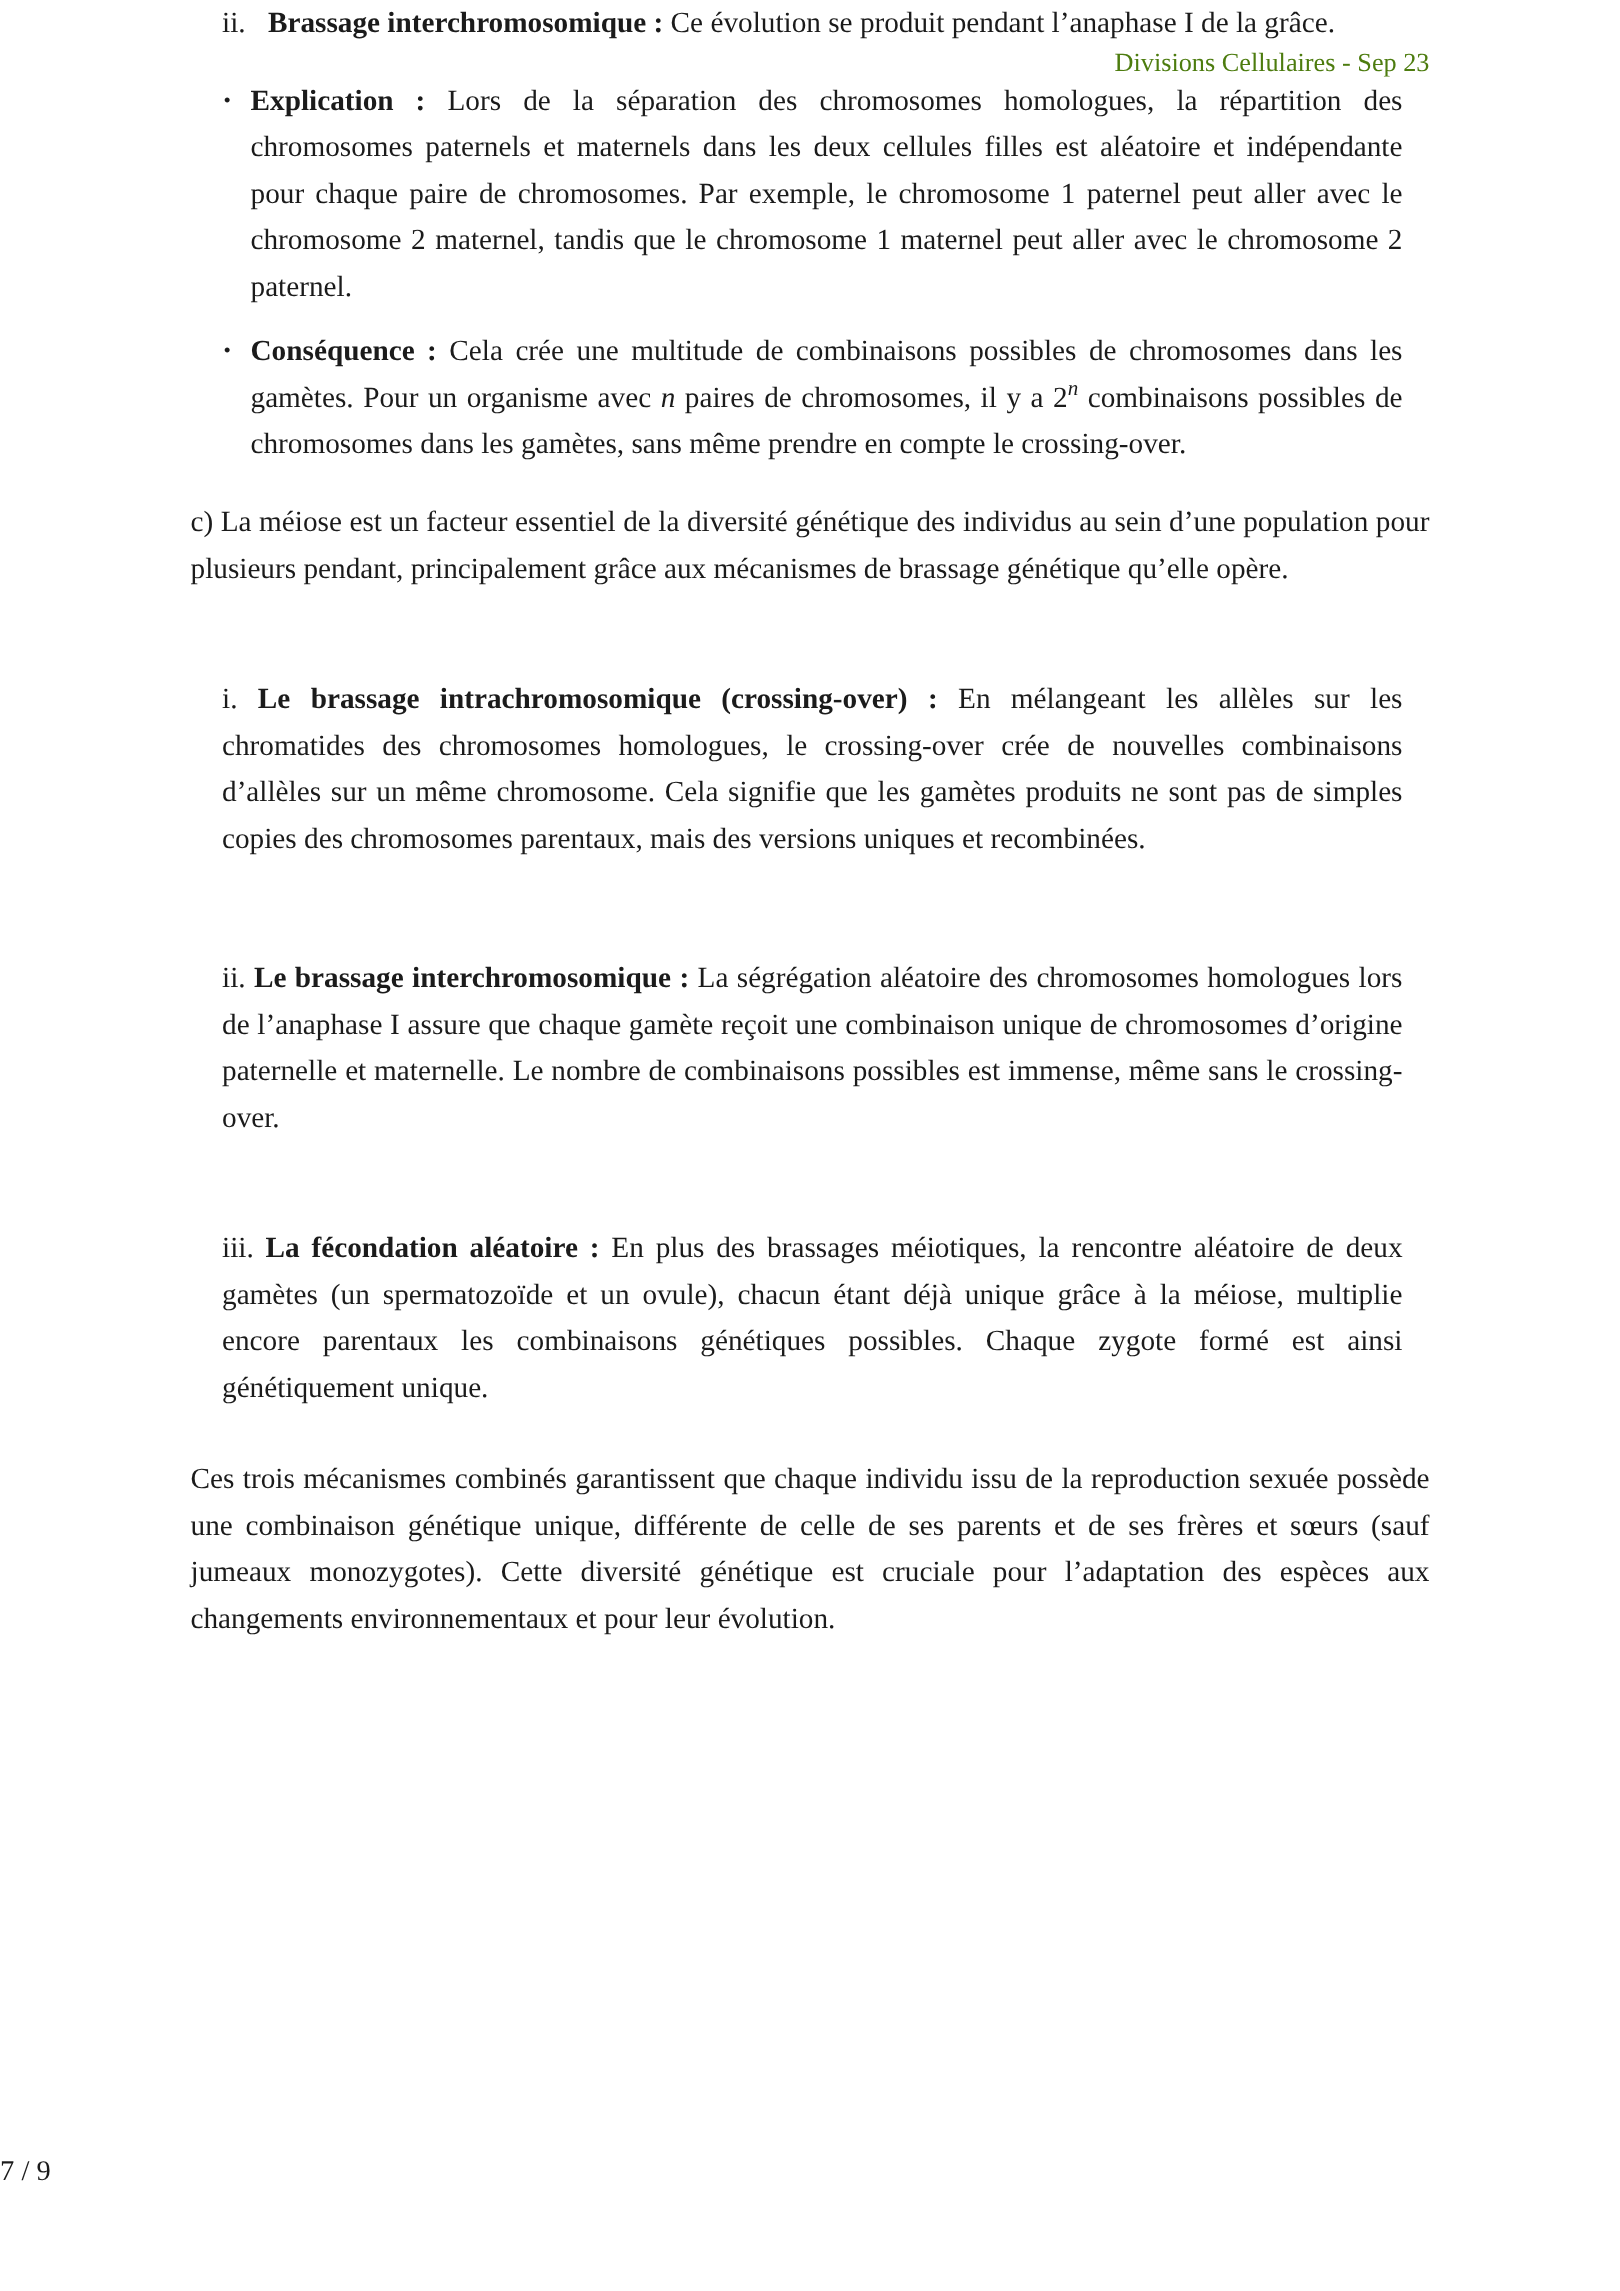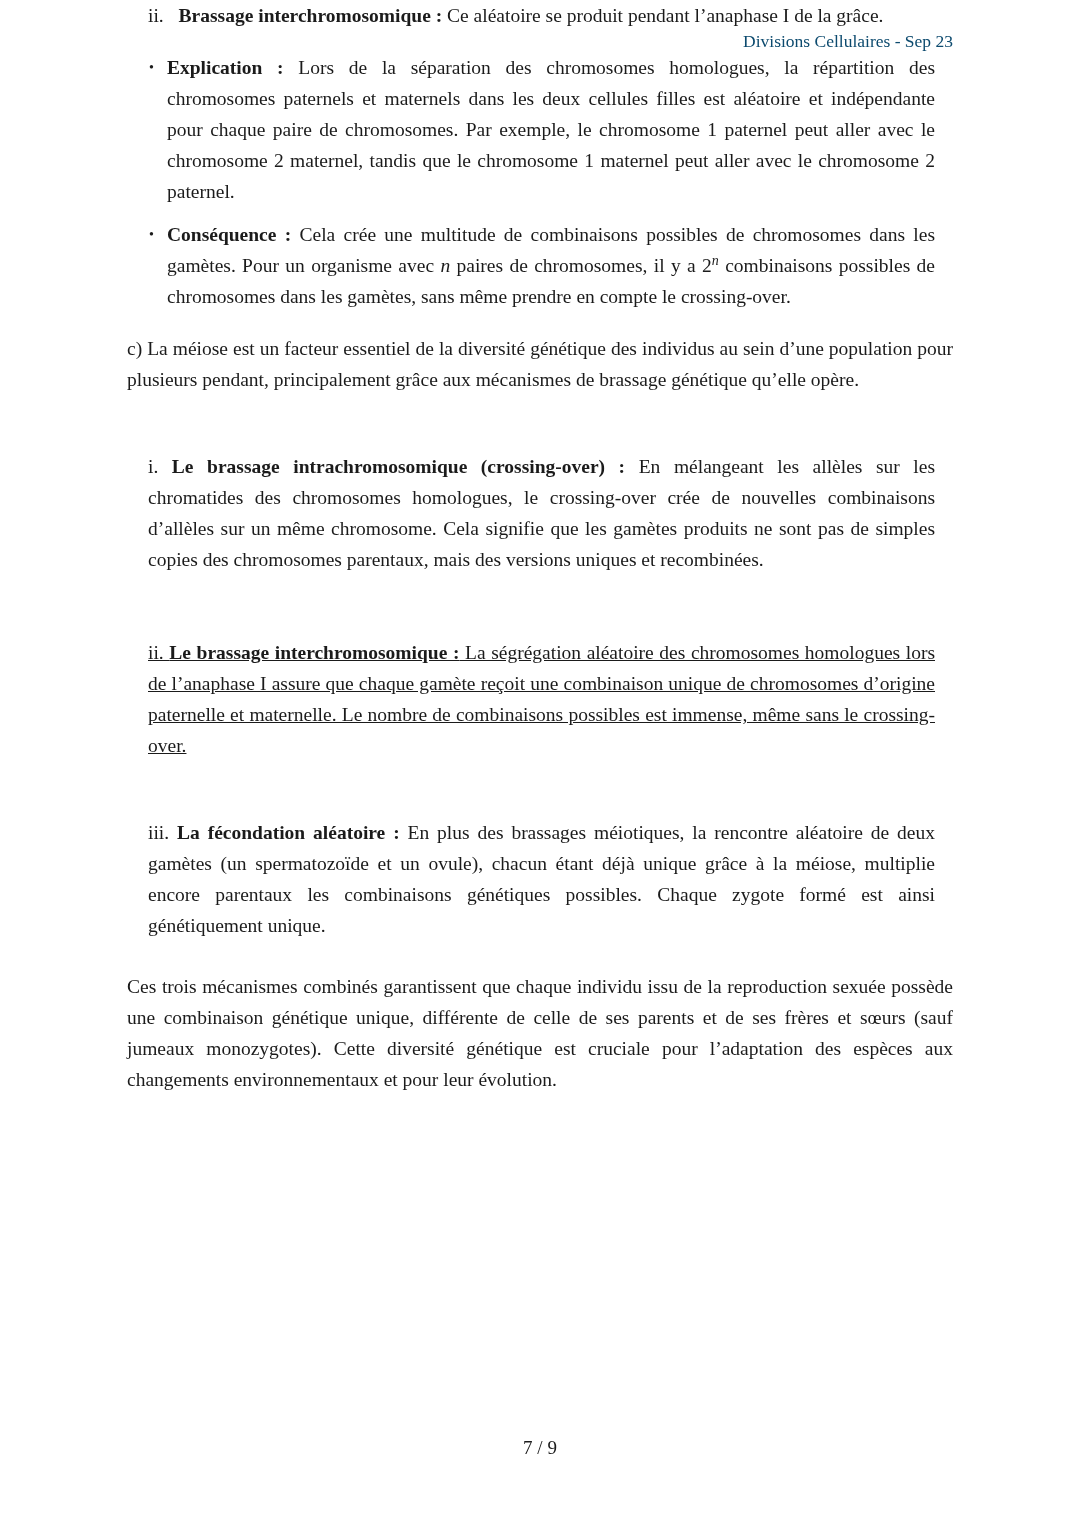--- a/index.html
+++ b/index.html
@@ -18,21 +18,21 @@
     font-size: 19.5px;
     line-height: 31px;
     overflow: hidden;
   }
   .running-header {
     position: absolute;
     top: 30px;
     right: 127px;
     font-size: 17.5px;
     line-height: 22px;
-    color: #0c4a6e;
+    color: #4d7c0f;
     white-space: nowrap;
   }
   .content {
     position: absolute;
     left: 127px;
     right: 127px;
     top: 0;
   }
   .content p {
     margin: 0;
@@ -60,46 +60,45 @@
   .bullet-list li + li { margin-top: 12px; }
   .bullet-marker {
     position: absolute;
     left: 1px;
     top: 0;
     font-size: 14px;
     line-height: 31px;
   }
   .gap-sm { margin-top: 21px !important; }
   .gap-md { margin-top: 56px !important; }
-  .gap-lg { margin-top: 62px !important; text-decoration: underline; }
+  .gap-lg { margin-top: 62px !important; }
   .gap-conclusion { margin-top: 30px !important; }
   sup {
     font-size: 0.72em;
     line-height: 0;
     vertical-align: super;
   }
   .page-footer {
     position: absolute;
     top: 1432px;
     left: 0;
     width: 100%;
-    text-align: center;
     font-size: 19px;
   }
 </style>
 </head>
 <body>
 
 <div class="page">
 
   <div class="running-header">Divisions Cellulaires - Sep 23</div>
 
   <div class="content">
 
-    <p class="first-block indented"><span>ii. </span><span style="font-weight: bold; margin-left: 10px;">Brassage interchromosomique :</span><span> Ce aléatoire se produit pendant l’</span><span style="font-weight: normal;">anaphase I</span><span> de la grâce.</span></p>
+    <p class="first-block indented"><span>ii. </span><span style="font-weight: bold; margin-left: 10px;">Brassage interchromosomique :</span><span> Ce évolution se produit pendant l’</span><span style="font-weight: normal;">anaphase I</span><span> de la grâce.</span></p>
 
     <ul class="bullet-list">
       <li>
         <span class="bullet-marker">•</span>
         <span><span style="font-weight: bold;">Explication :</span><span> Lors de la séparation des chromosomes homologues, la répartition des chromosomes paternels et maternels dans les deux cellules filles est aléatoire et indépendante pour chaque paire de chromosomes. Par exemple, le chromosome 1 paternel peut aller avec le chromosome 2 maternel, tandis que le chromosome 1 maternel peut aller avec le chromosome 2 paternel.</span></span>
       </li>
       <li>
         <span class="bullet-marker">•</span>
         <span><span style="font-weight: bold;">Conséquence :</span><span> Cela crée une multitude de combinaisons possibles de chromosomes dans les gamètes. Pour un organisme avec </span><span style="font-style: italic;">n</span><span> paires de chromosomes, il y a 2</span><sup style="font-style: italic;">n</sup><span> combinaisons possibles de chromosomes dans les gamètes, sans même prendre en compte le crossing-over.</span></span>
       </li>

